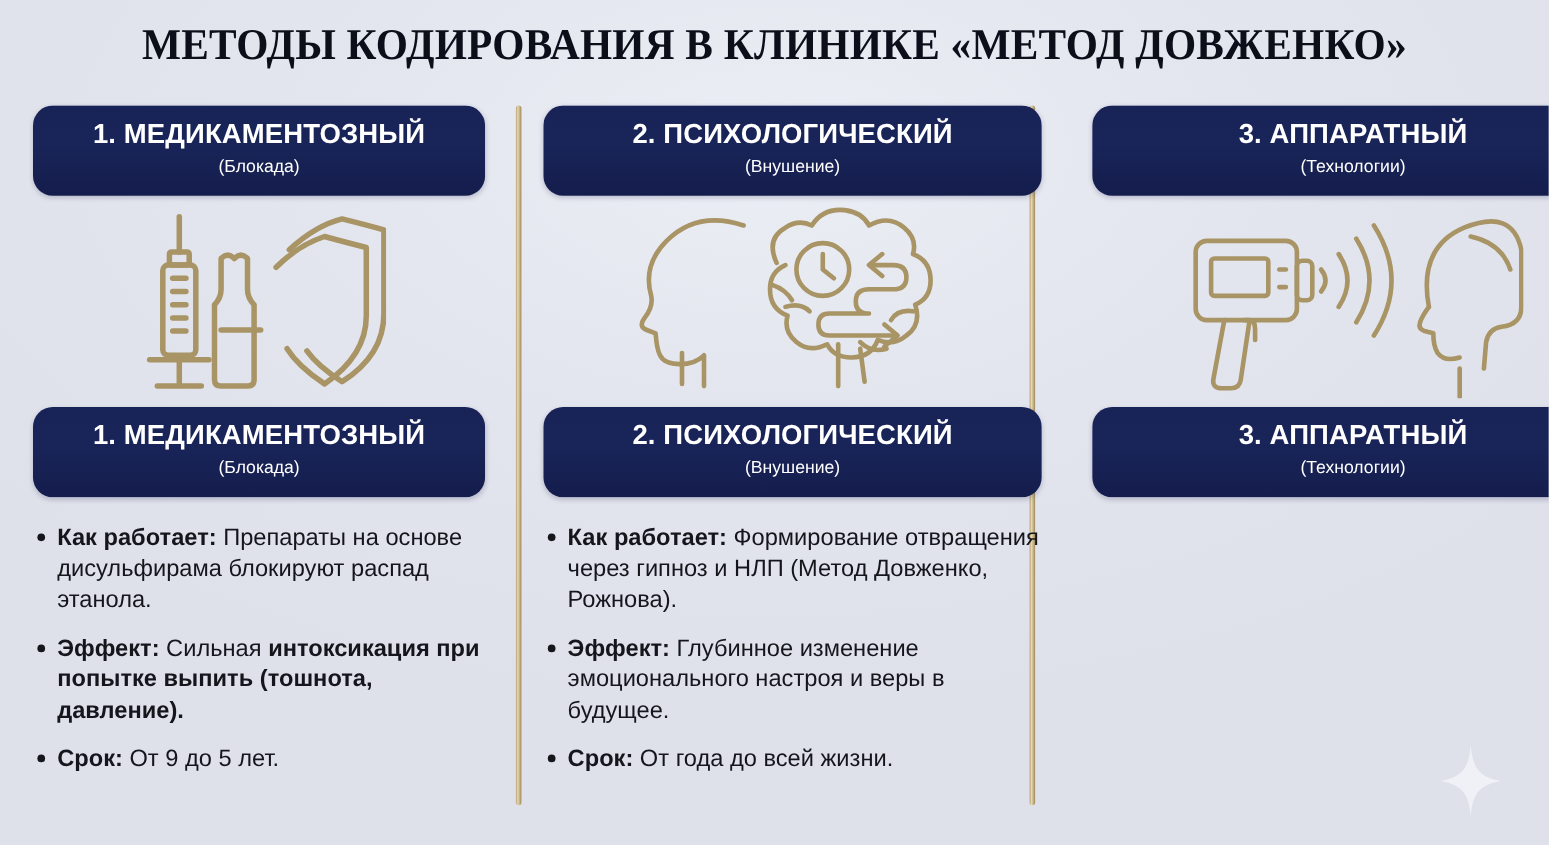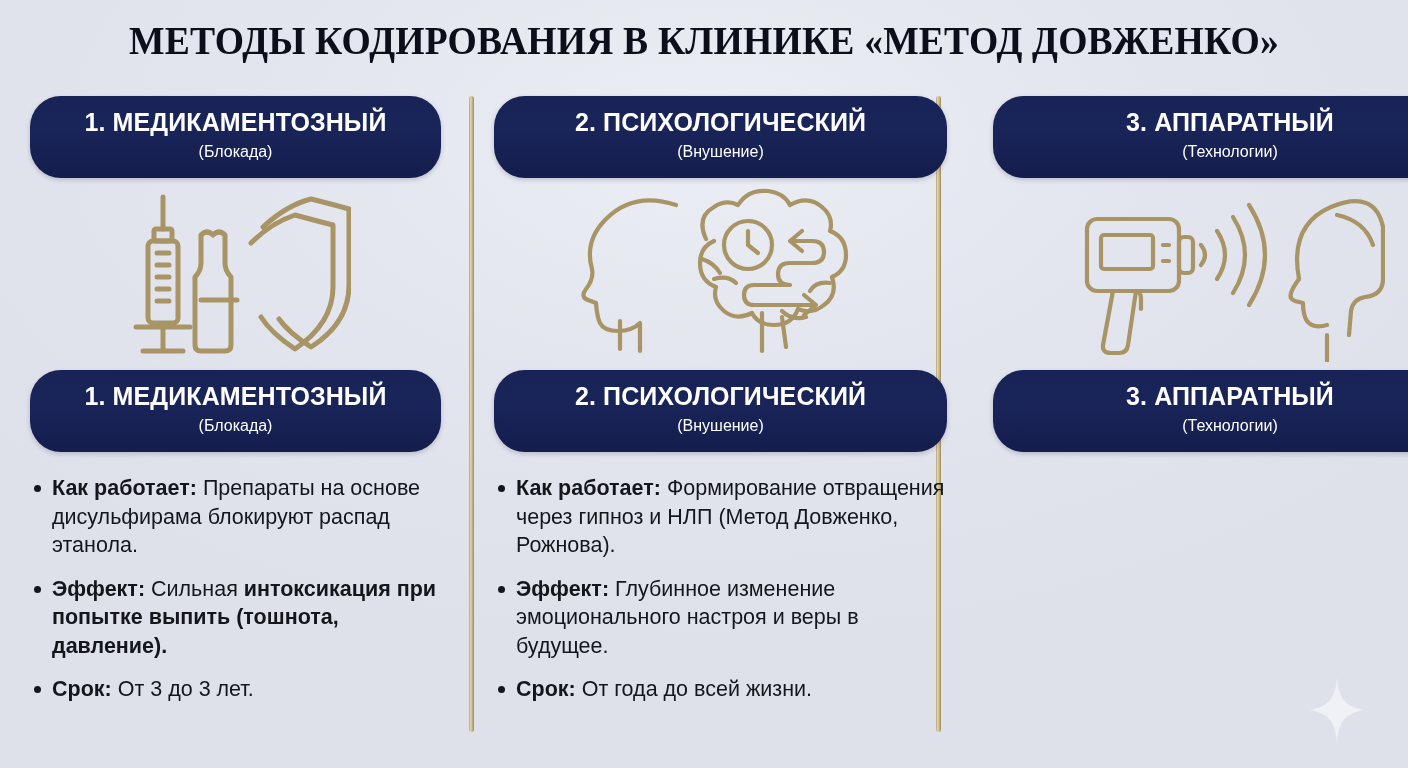--- a/index.html
+++ b/index.html
@@ -69,21 +69,21 @@
   }
   .col.c1 { width: 469px; padding: 0 28px 0 30px; }
   .col.c2 { width: 500px; padding: 0 22px 0 25px; }
   .col.c3 { width: 520px; padding: 0 22px 0 24px; }
 
   
   .pill {
     box-sizing: border-box;
     background: linear-gradient(180deg, #1d2a63 0%, #16205160 0%, #192459 40%, #141d4c 100%);
     background-color: #192459;
-    border-radius: 31px;
+    border-radius: 18px;
     color: #ffffff;
     text-align: center;
     padding: 11px 12px 13px;
     box-shadow: 0 2px 5px rgba(30, 38, 80, 0.22);
   }
   .pill .pill-main {
     display: block;
     font-weight: bold;
     font-size: 25px;
     line-height: 30px;
@@ -217,21 +217,21 @@
       </div>
 
       <ul class="bullets">
         <li>
           <b>Как работает:</b><span> Препараты на основе дисульфирама блокируют распад этанола.</span><span class="strongrest"></span>
         </li>
         <li>
           <b>Эффект:</b><span> Сильная </span><span class="strongrest">интоксикация при попытке выпить (тошнота, давление).</span>
         </li>
         <li>
-          <b>Срок:</b><span> От 3 до 3 лет.</span><span class="strongrest"></span>
+          <b>Срок:</b><span> От 9 до 5 лет.</span><span class="strongrest"></span>
         </li>
       </ul>
     </div>
 
     <div class="col c2">
 
       <div class="pill top">
         <span class="pill-main">2. ПСИХОЛОГИЧЕСКИЙ</span>
         <span class="pill-sub">(Внушение)</span>
       </div>

